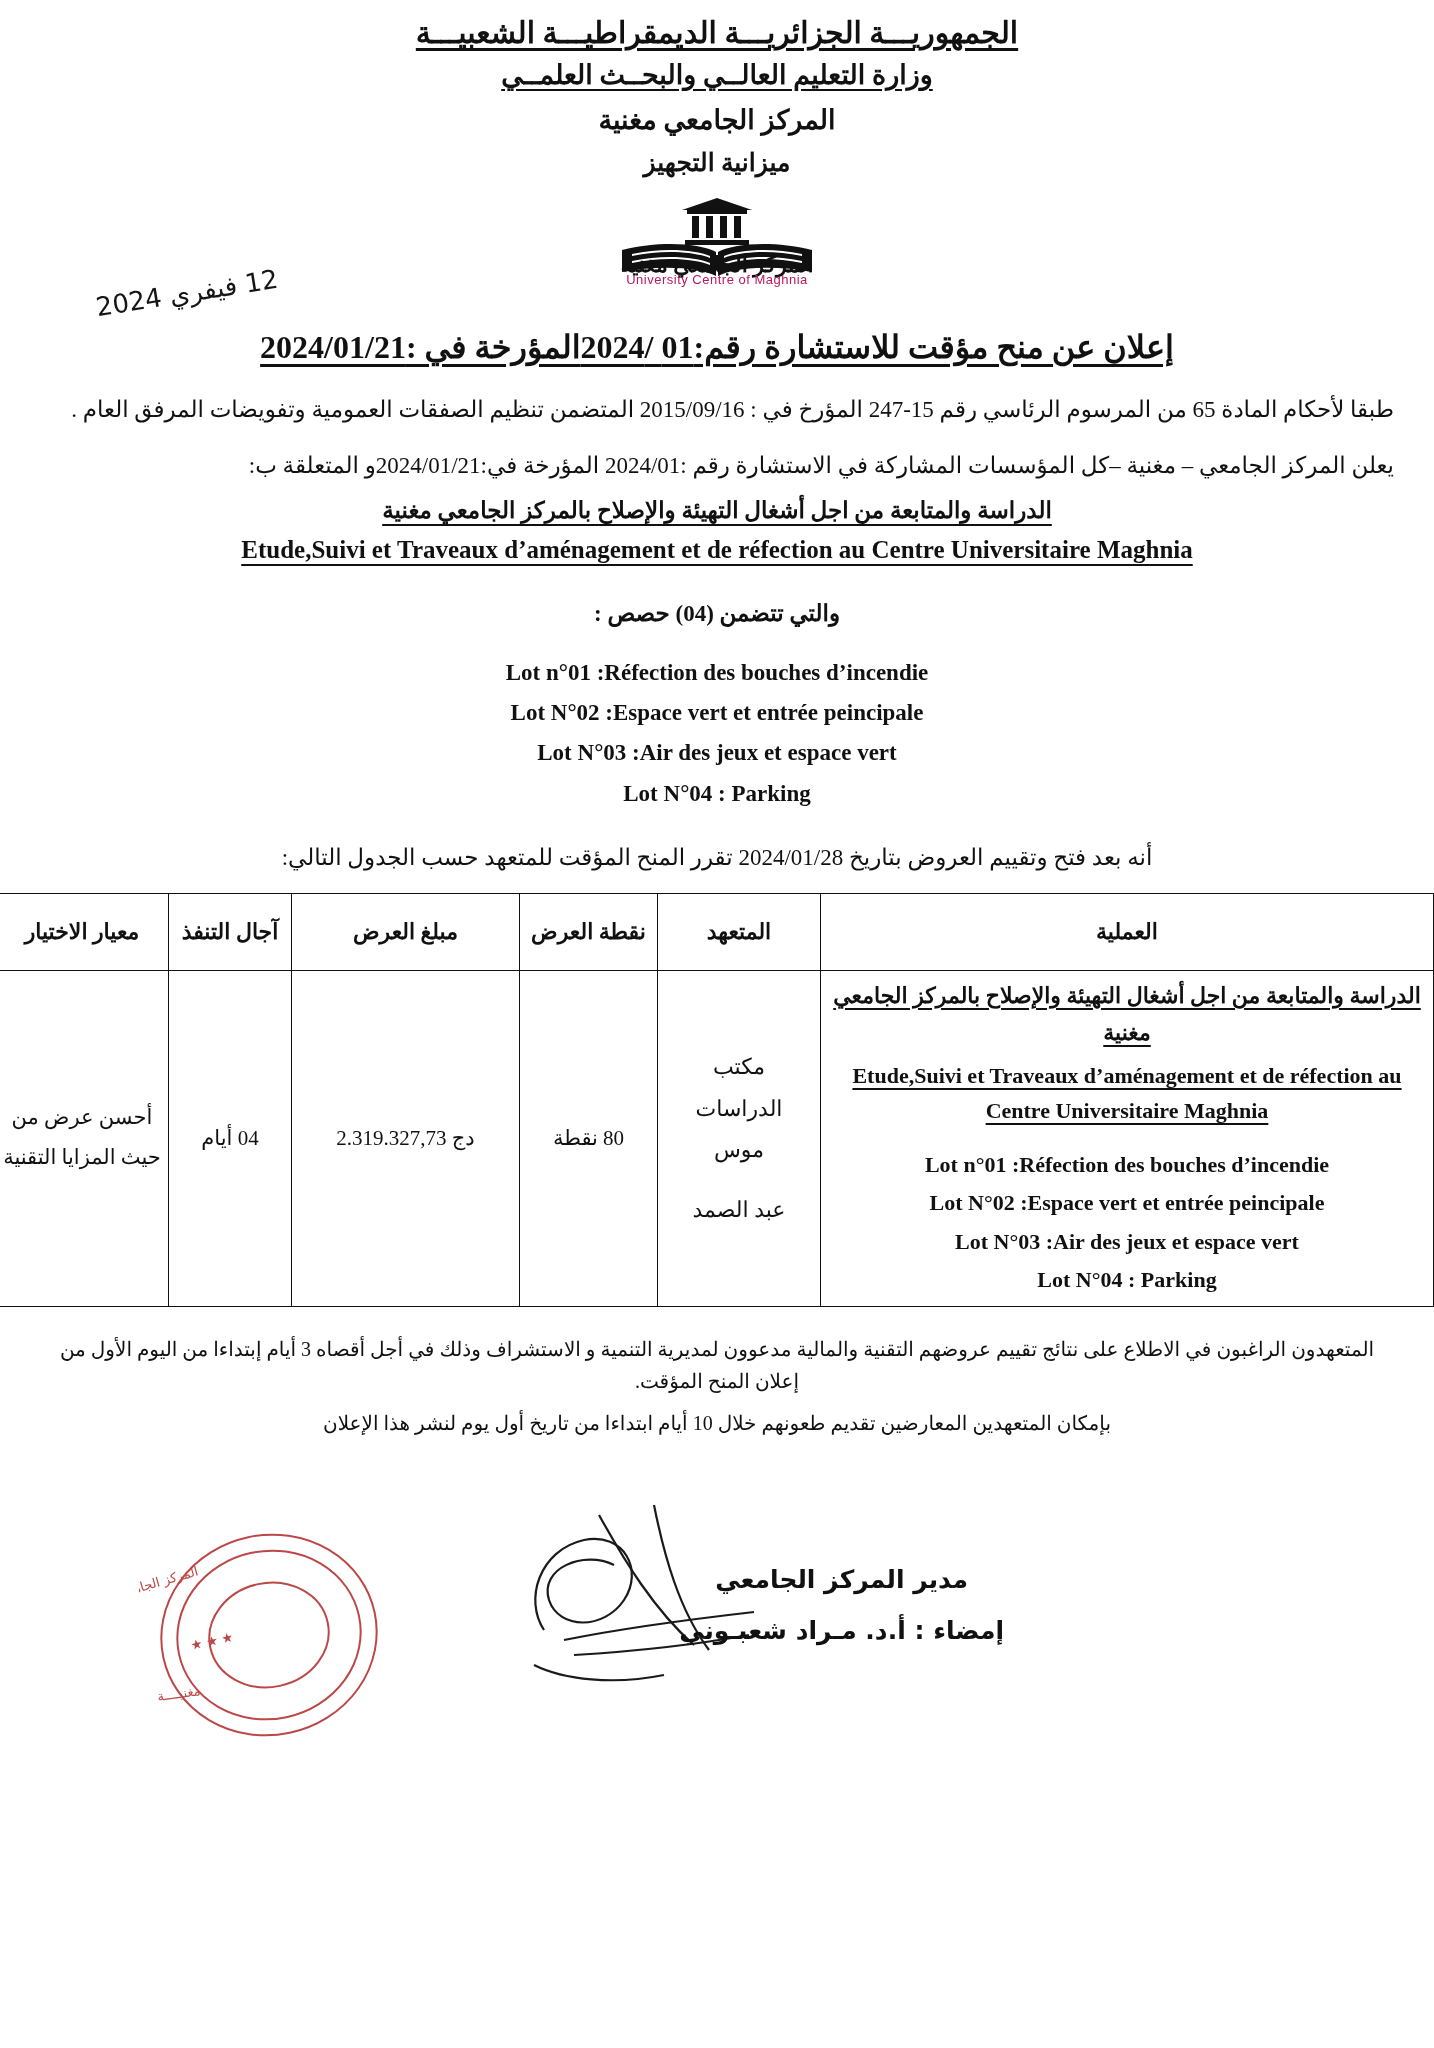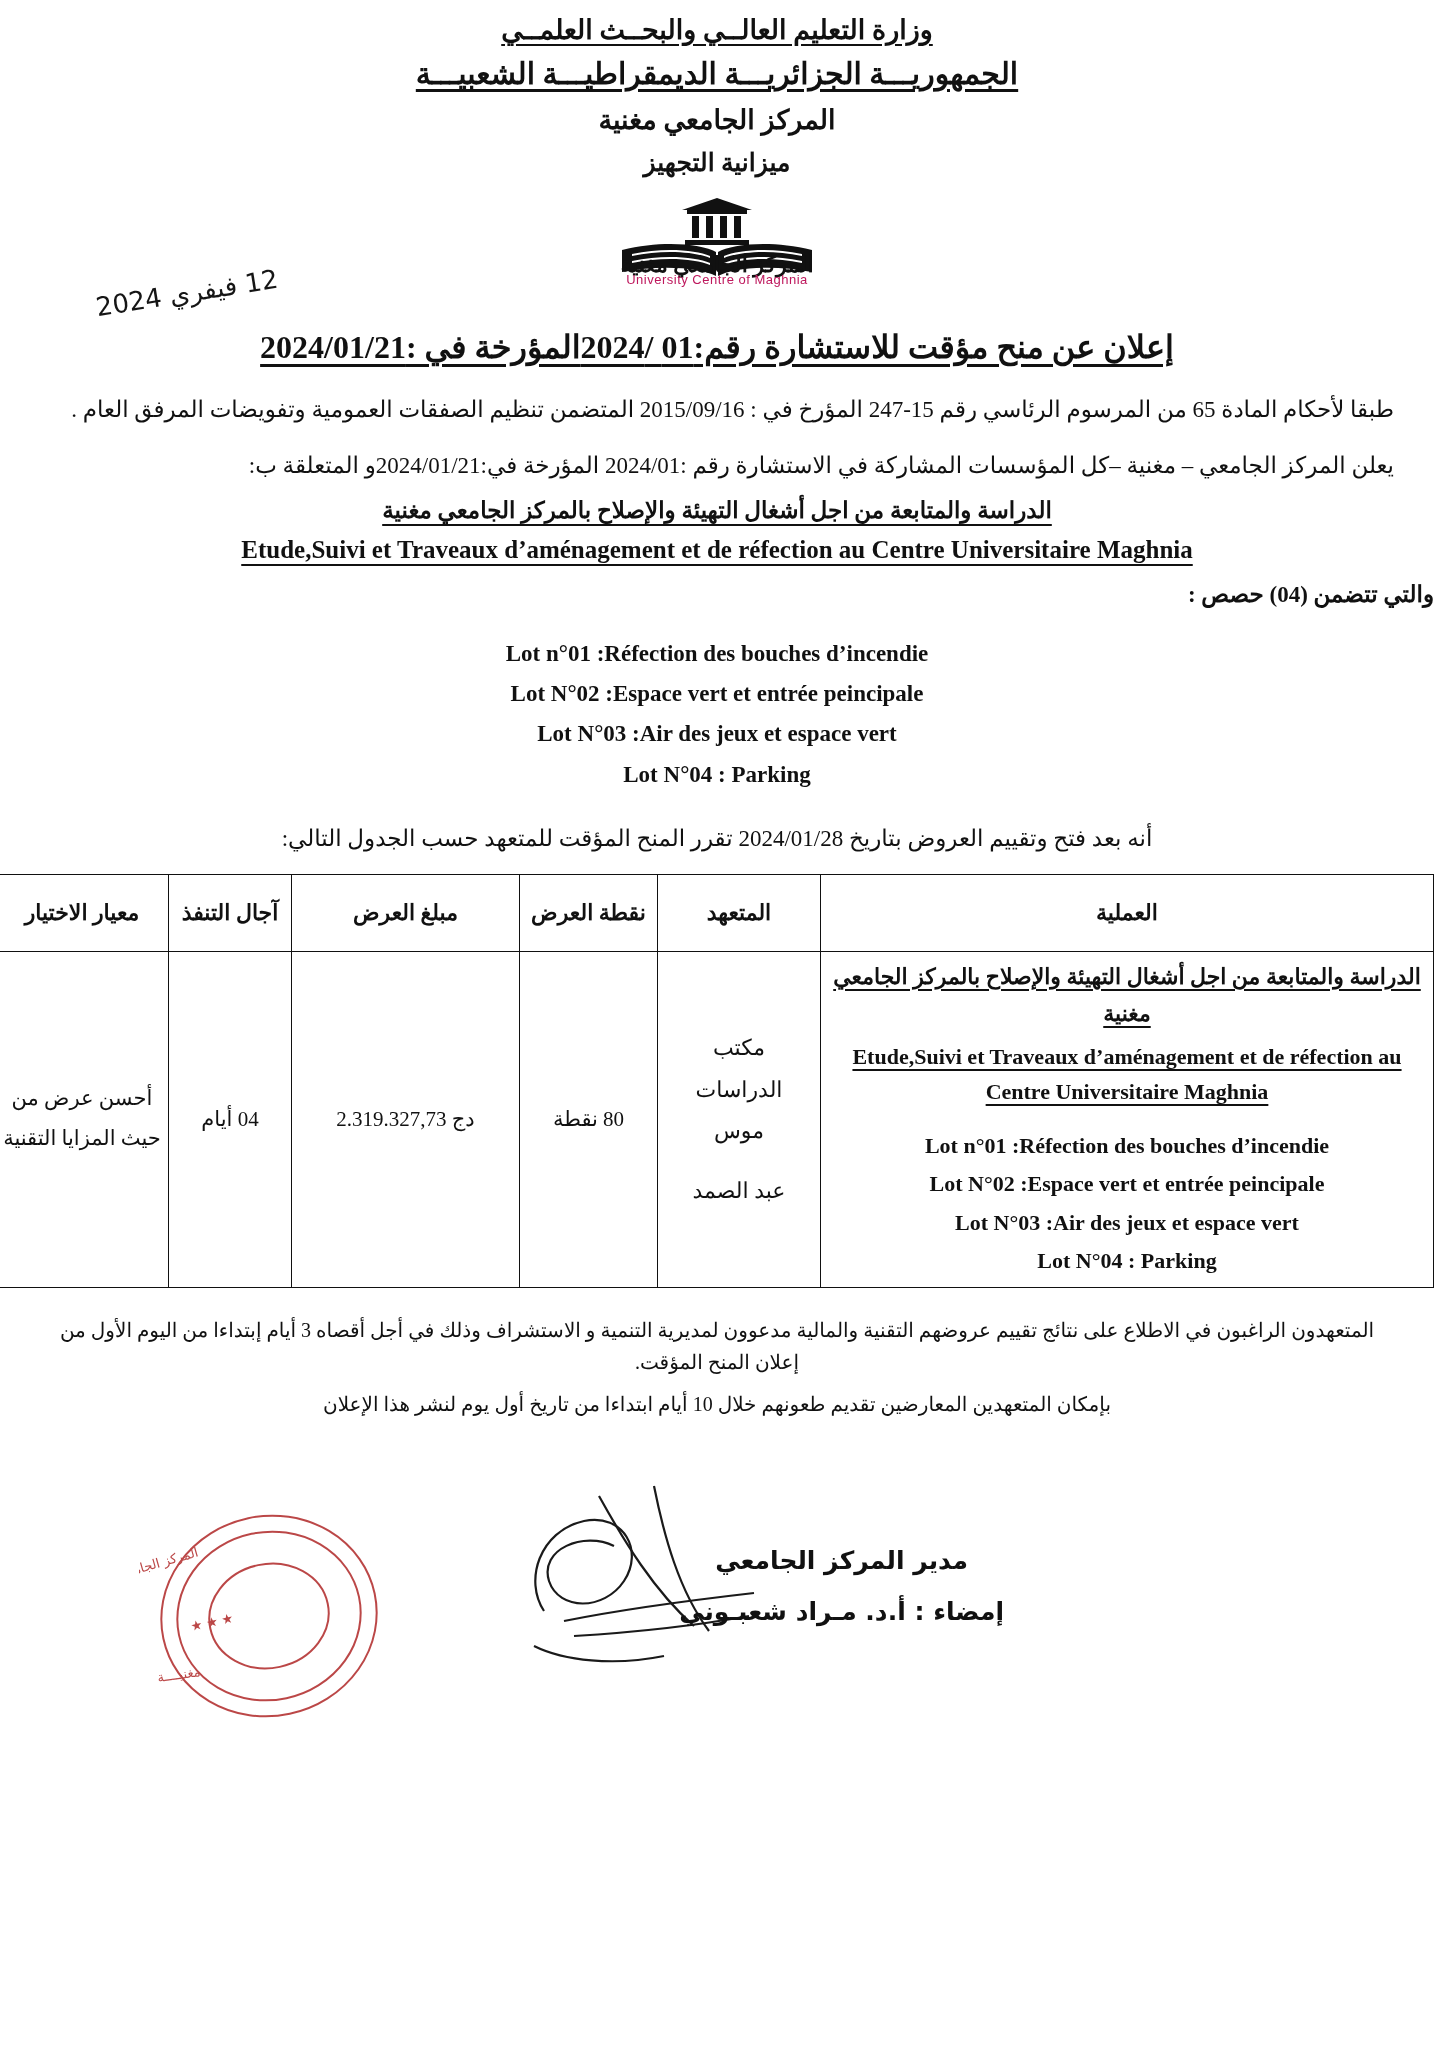--- a/index.html
+++ b/index.html
@@ -105,23 +105,24 @@
     direction: ltr;
     text-align: center;
     font-weight: bold;
     font-size: 25px;
     text-decoration: underline;
     text-underline-offset: 6px;
     margin-top: 4px;
   }
 
   .contains-line {
-    font-size: 23px;
-    font-weight: bold;
-    margin-top: 17px;
+    text-align: center;
+    font-size: 23px;
+    font-weight: bold;
+    margin-top: 36px;
   }
 
   .lots {
     direction: ltr;
     text-align: center;
     font-weight: bold;
     font-size: 23px;
     line-height: 1.75;
     margin-top: 26px;
   }
@@ -255,22 +256,22 @@
   }
 </style>
 </head>
 <body>
 
 <div class="page">
 
   <div class="hand-date">12 فيفري 2024</div>
 
   <div class="header">
+    <div class="line h1 underline-thin">الجمهوريـــة الجزائريـــة الديمقراطيـــة الشعبيـــة</div>
     <div class="line h2 underline-thin">وزارة التعليم العالــي والبحــث العلمــي</div>
-    <div class="line h1 underline-thin">الجمهوريـــة الجزائريـــة الديمقراطيـــة الشعبيـــة</div>
     <div class="line h3">المركز الجامعي مغنية</div>
     <div class="line h4">ميزانية التجهيز</div>
   </div>
 
   <div class="logo-wrap">
     <div class="logo">
       <svg width="250" height="90" viewBox="0 0 250 90" xmlns="http://www.w3.org/2000/svg">
 
         <g fill="#111">
           <rect x="95" y="18" width="60" height="4"></rect>

